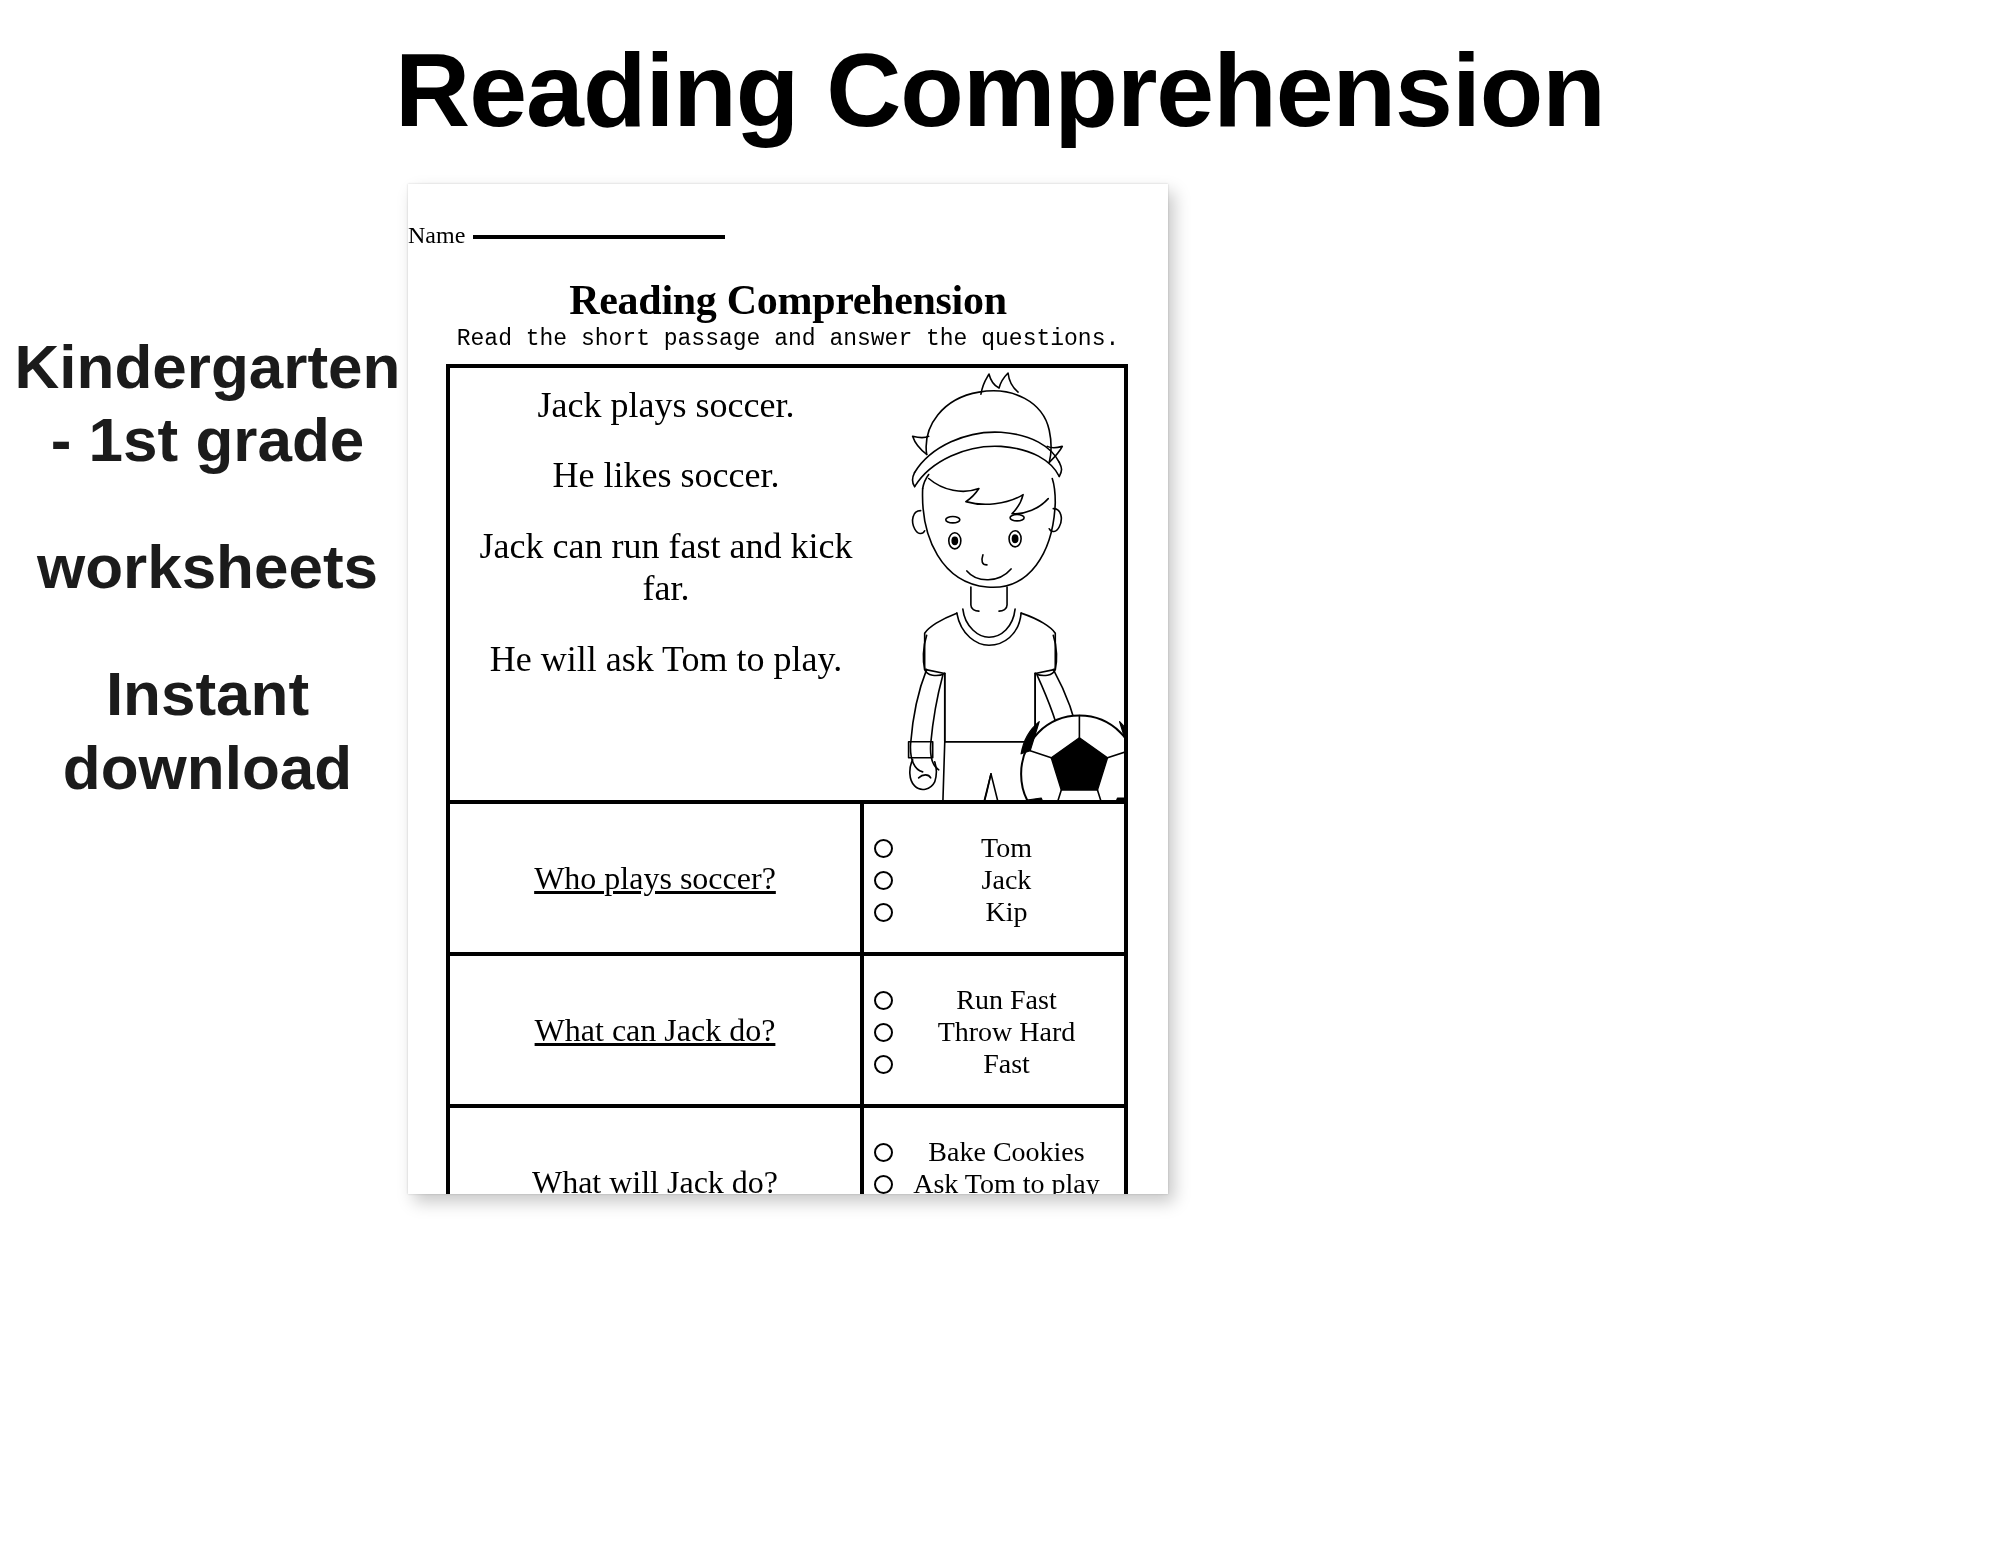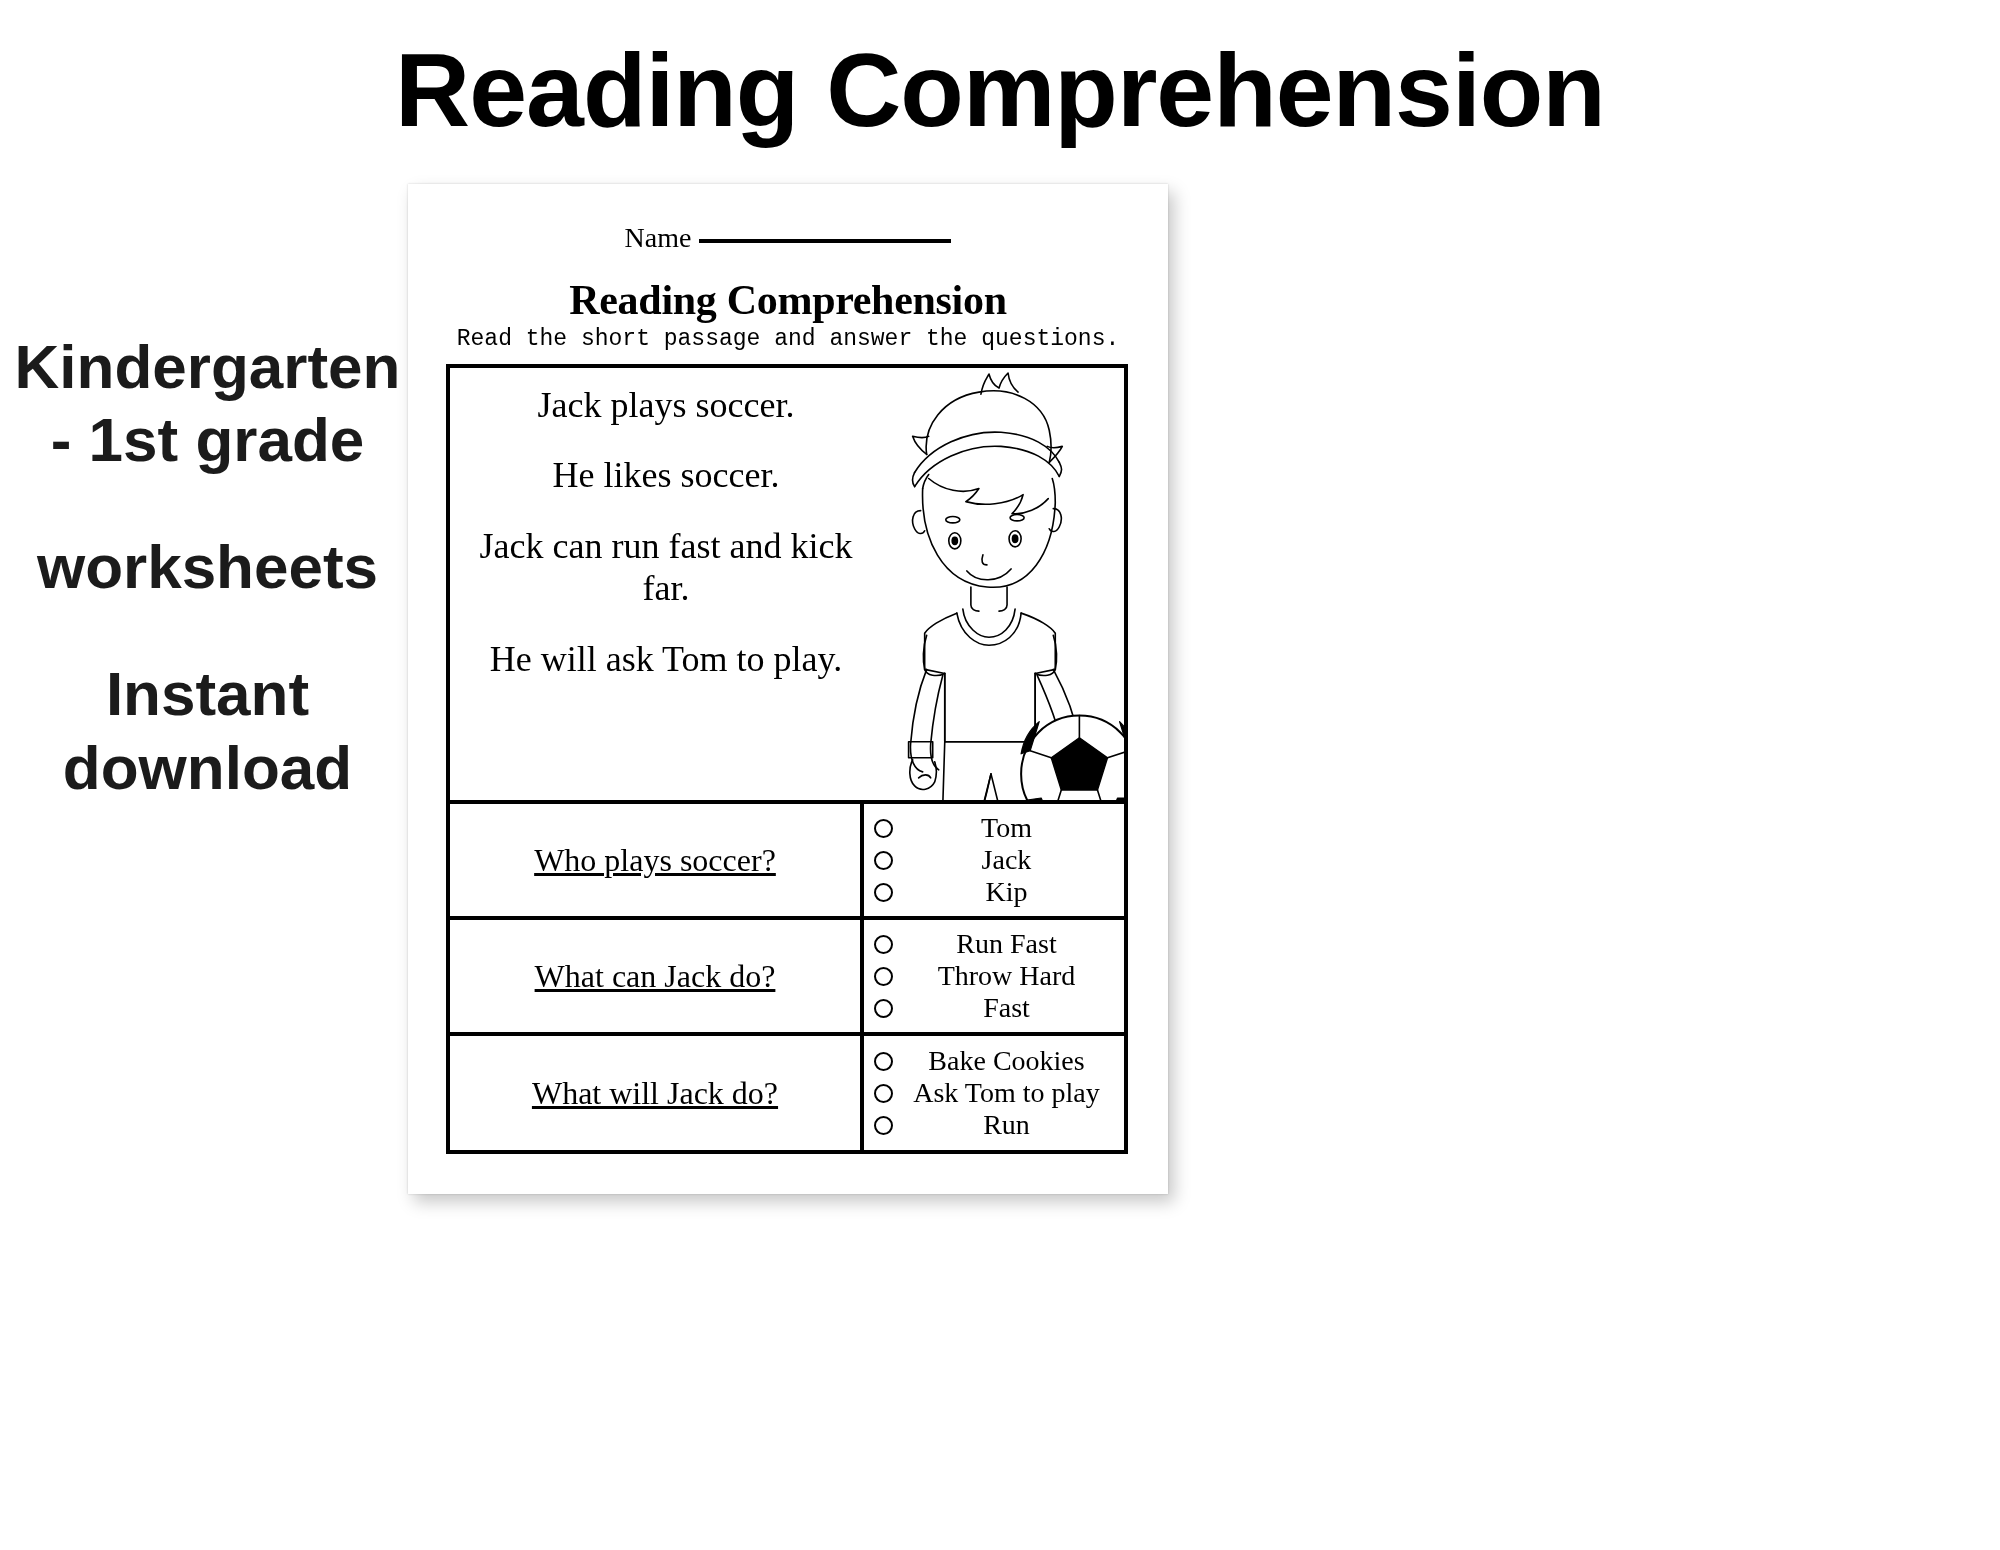--- a/index.html
+++ b/index.html
@@ -72,22 +72,22 @@
     color: #000000;
     overflow: hidden;
   }
 
   
   .name-row {
     position: absolute;
     left: 0;
     top: 38px;
     width: 760px;
-    text-align: center;
-    font-size: 28px;
+    text-align: left;
+    font-size: 24px;
   }
   .name-label { font-family: "Liberation Serif", serif; }
   .name-rule {
     display: inline-block;
     width: 252px;
     border-bottom: 4px solid #000;
     margin-left: 8px;
     vertical-align: 4px;
   }
 
@@ -169,24 +169,25 @@
     text-align: center;
     font-family: "Liberation Serif", serif;
     font-size: 32px;
     border-right: 4px solid #000;
     padding: 6px 10px;
     text-decoration: underline;
   }
   .q-options {
     flex: 1;
     box-sizing: border-box;
-    padding: 8px 6px 8px 10px;
+    padding: 8px 6px 24px 10px;
     display: flex;
     flex-direction: column;
     justify-content: center;
+    margin-top: 20px;
   }
   .q-option {
     display: flex;
     align-items: center;
     line-height: 1;
     margin: 2px 0;
   }
   .q-bullet {
     width: 19px;
     height: 19px;

